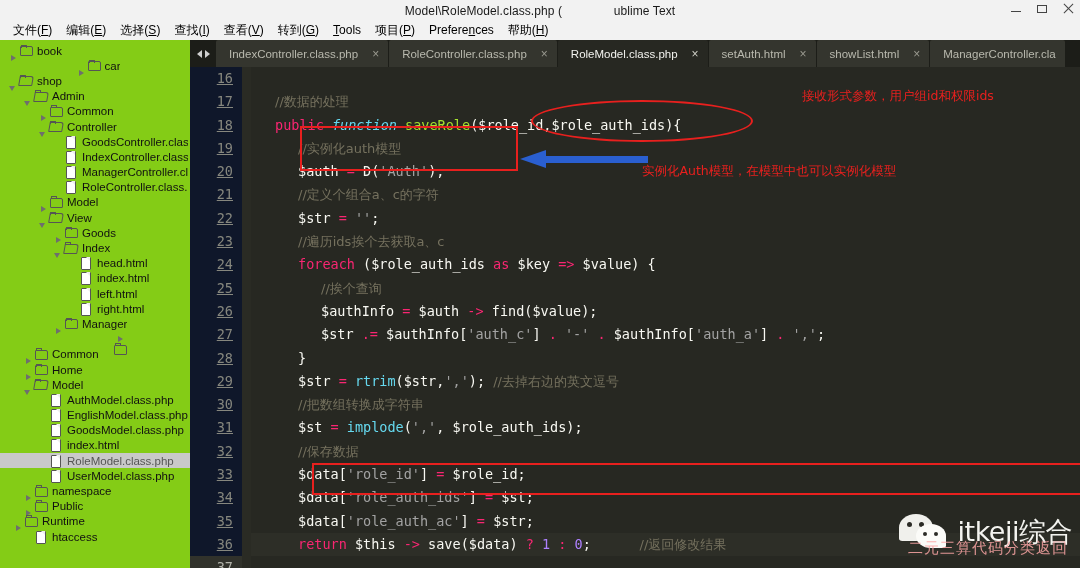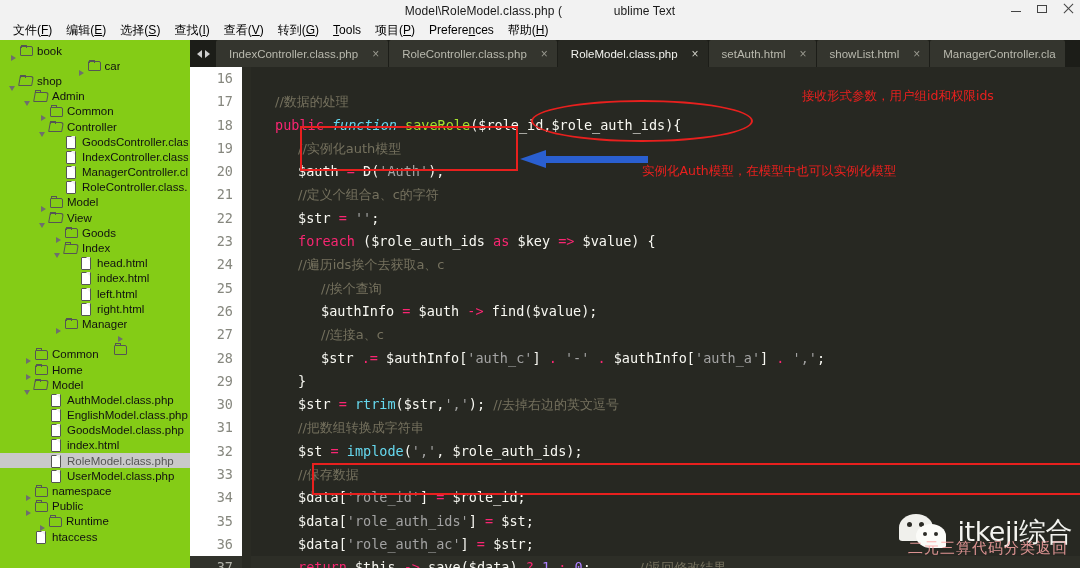--- a/index.html
+++ b/index.html
@@ -194,22 +194,23 @@
   .code {
     position: absolute; top: 27px; left: 0;
     width: 890px; height: 501px;
     background: #272822;
     font-family: "DejaVu Sans Mono", "Liberation Mono", monospace;
     font-size: 13.5px;
   }
   .gutter {
     position: absolute; top: 0; left: 0;
     width: 52px; height: 501px;
-    background: #ffffff;
+    background: #0f172a;
     color: #86877e;
+    text-decoration: underline;
   }
   .gutter-line {
     height: 23.3px; line-height: 23.3px;
     text-align: right; padding-right: 9px;
     font-size: 13.5px;
   }
   .gutter-line.hl { background: #31322b; color: #b2b3aa; }
   .fold-rail {
     position: absolute; top: 0; left: 52px;
     width: 9px; height: 501px; background: #2a2b24;
@@ -481,21 +482,21 @@
       <div class="tree-row" style="padding-left: 23px;">
         <span class="arrow closed"></span>
         <span class="ficon folder"></span>
         <span class="tree-label">namespace</span>
       </div>
       <div class="tree-row" style="padding-left: 23px;">
         <span class="arrow closed"></span>
         <span class="ficon folder"></span>
         <span class="tree-label">Public</span>
       </div>
-      <div class="tree-row" style="padding-left: 37px;">
+      <div class="tree-row" style="padding-left: 13px;">
         <span class="arrow closed"></span>
         <span class="ficon folder"></span>
         <span class="tree-label">Runtime</span>
       </div>
       <div class="tree-row" style="padding-left: 23px;">
         <span class="arrow"></span>
         <span class="ficon file"></span>
         <span class="tree-label">htaccess</span>
       </div>
     </div>
@@ -562,25 +563,24 @@
         </div>
       <div class="fold-rail"></div>
       <div class="lines" id="lines">
           <div class="cline">&nbsp;</div>
           <div class="cline ind1"><span class="k-cmt cn">//数据的处理</span></div>
           <div class="cline ind1"><span class="k-kw">public</span><span> </span><span class="k-it">function</span><span> </span><span class="k-fn">saveRole</span><span class="k-pun">(</span><span class="k-var">$role_id</span><span class="k-pun">,</span><span class="k-var">$role_auth_ids</span><span class="k-pun">){</span></div>
           <div class="cline ind2"><span class="k-cmt cn">//实例化auth模型</span></div>
           <div class="cline ind2"><span class="k-var">$auth</span><span> </span><span class="k-op">=</span><span> </span><span class="k-pun">D</span><span class="k-pun">(</span><span class="k-str">'Auth'</span><span class="k-pun">);</span></div>
           <div class="cline ind2"><span class="k-cmt cn">//定义个组合a、c的字符</span></div>
           <div class="cline ind2"><span class="k-var">$str</span><span> </span><span class="k-op">=</span><span> </span><span class="k-str">''</span><span class="k-pun">;</span></div>
+          <div class="cline ind2"><span class="k-cmt cn">//遍历ids挨个去获取a、c</span></div>
           <div class="cline ind2"><span class="k-kw">foreach</span><span> (</span><span class="k-var">$role_auth_ids</span><span> </span><span class="k-op">as</span><span> </span><span class="k-var">$key</span><span> </span><span class="k-op">=&gt;</span><span> </span><span class="k-var">$value</span><span class="k-pun">) {</span></div>
-          <div class="cline ind2"><span class="k-cmt cn">//遍历ids挨个去获取a、c</span></div>
           <div class="cline ind3"><span class="k-cmt cn">//挨个查询</span></div>
           <div class="cline ind3"><span class="k-var">$authInfo</span><span> </span><span class="k-op">=</span><span> </span><span class="k-var">$auth</span><span> </span><span class="k-op">-&gt;</span><span> </span><span class="k-pun">find</span><span>(</span><span class="k-var">$value</span><span class="k-pun">);</span></div>
-          <div class="cline ind3"><span class="k-cmt cn">//连接a、c</span></div>
           <div class="cline ind3"><span class="k-var">$str</span><span> </span><span class="k-op">.=</span><span> </span><span class="k-var">$authInfo</span><span>[</span><span class="k-str">'auth_c'</span><span>]</span><span class="k-op"> . </span><span class="k-str">'-'</span><span class="k-op"> . </span><span class="k-var">$authInfo</span><span>[</span><span class="k-str">'auth_a'</span><span>]</span><span class="k-op"> . </span><span class="k-str">','</span><span class="k-pun">;</span></div>
           <div class="cline ind2"><span class="k-pun">}</span></div>
           <div class="cline ind2"><span class="k-var">$str</span><span> </span><span class="k-op">=</span><span> </span><span class="k-cyan">rtrim</span><span>(</span><span class="k-var">$str</span><span>,</span><span class="k-str">','</span><span>); </span><span class="k-cmt cn">//去掉右边的英文逗号</span></div>
           <div class="cline ind2"><span class="k-cmt cn">//把数组转换成字符串</span></div>
           <div class="cline ind2"><span class="k-var">$st</span><span> </span><span class="k-op">=</span><span> </span><span class="k-cyan">implode</span><span>(</span><span class="k-str">','</span><span>, </span><span class="k-var">$role_auth_ids</span><span class="k-pun">);</span></div>
           <div class="cline ind2"><span class="k-cmt cn">//保存数据</span></div>
           <div class="cline ind2"><span class="k-var">$data</span><span>[</span><span class="k-str">'role_id'</span><span>] </span><span class="k-op">=</span><span> </span><span class="k-var">$role_id</span><span class="k-pun">;</span></div>
           <div class="cline ind2"><span class="k-var">$data</span><span>[</span><span class="k-str">'role_auth_ids'</span><span>] </span><span class="k-op">=</span><span> </span><span class="k-var">$st</span><span class="k-pun">;</span></div>
           <div class="cline ind2"><span class="k-var">$data</span><span>[</span><span class="k-str">'role_auth_ac'</span><span>] </span><span class="k-op">=</span><span> </span><span class="k-var">$str</span><span class="k-pun">;</span></div>
           <div class="cline hl ind2"><span class="k-kw">return</span><span> </span><span class="k-var">$this</span><span> </span><span class="k-op">-&gt;</span><span> </span><span class="k-pun">save</span><span>(</span><span class="k-var">$data</span><span>) </span><span class="k-op">?</span><span> </span><span class="k-num">1</span><span> </span><span class="k-op">:</span><span> </span><span class="k-num">0</span><span class="k-pun">;</span><span>      </span><span class="k-cmt cn">//返回修改结果</span></div>

